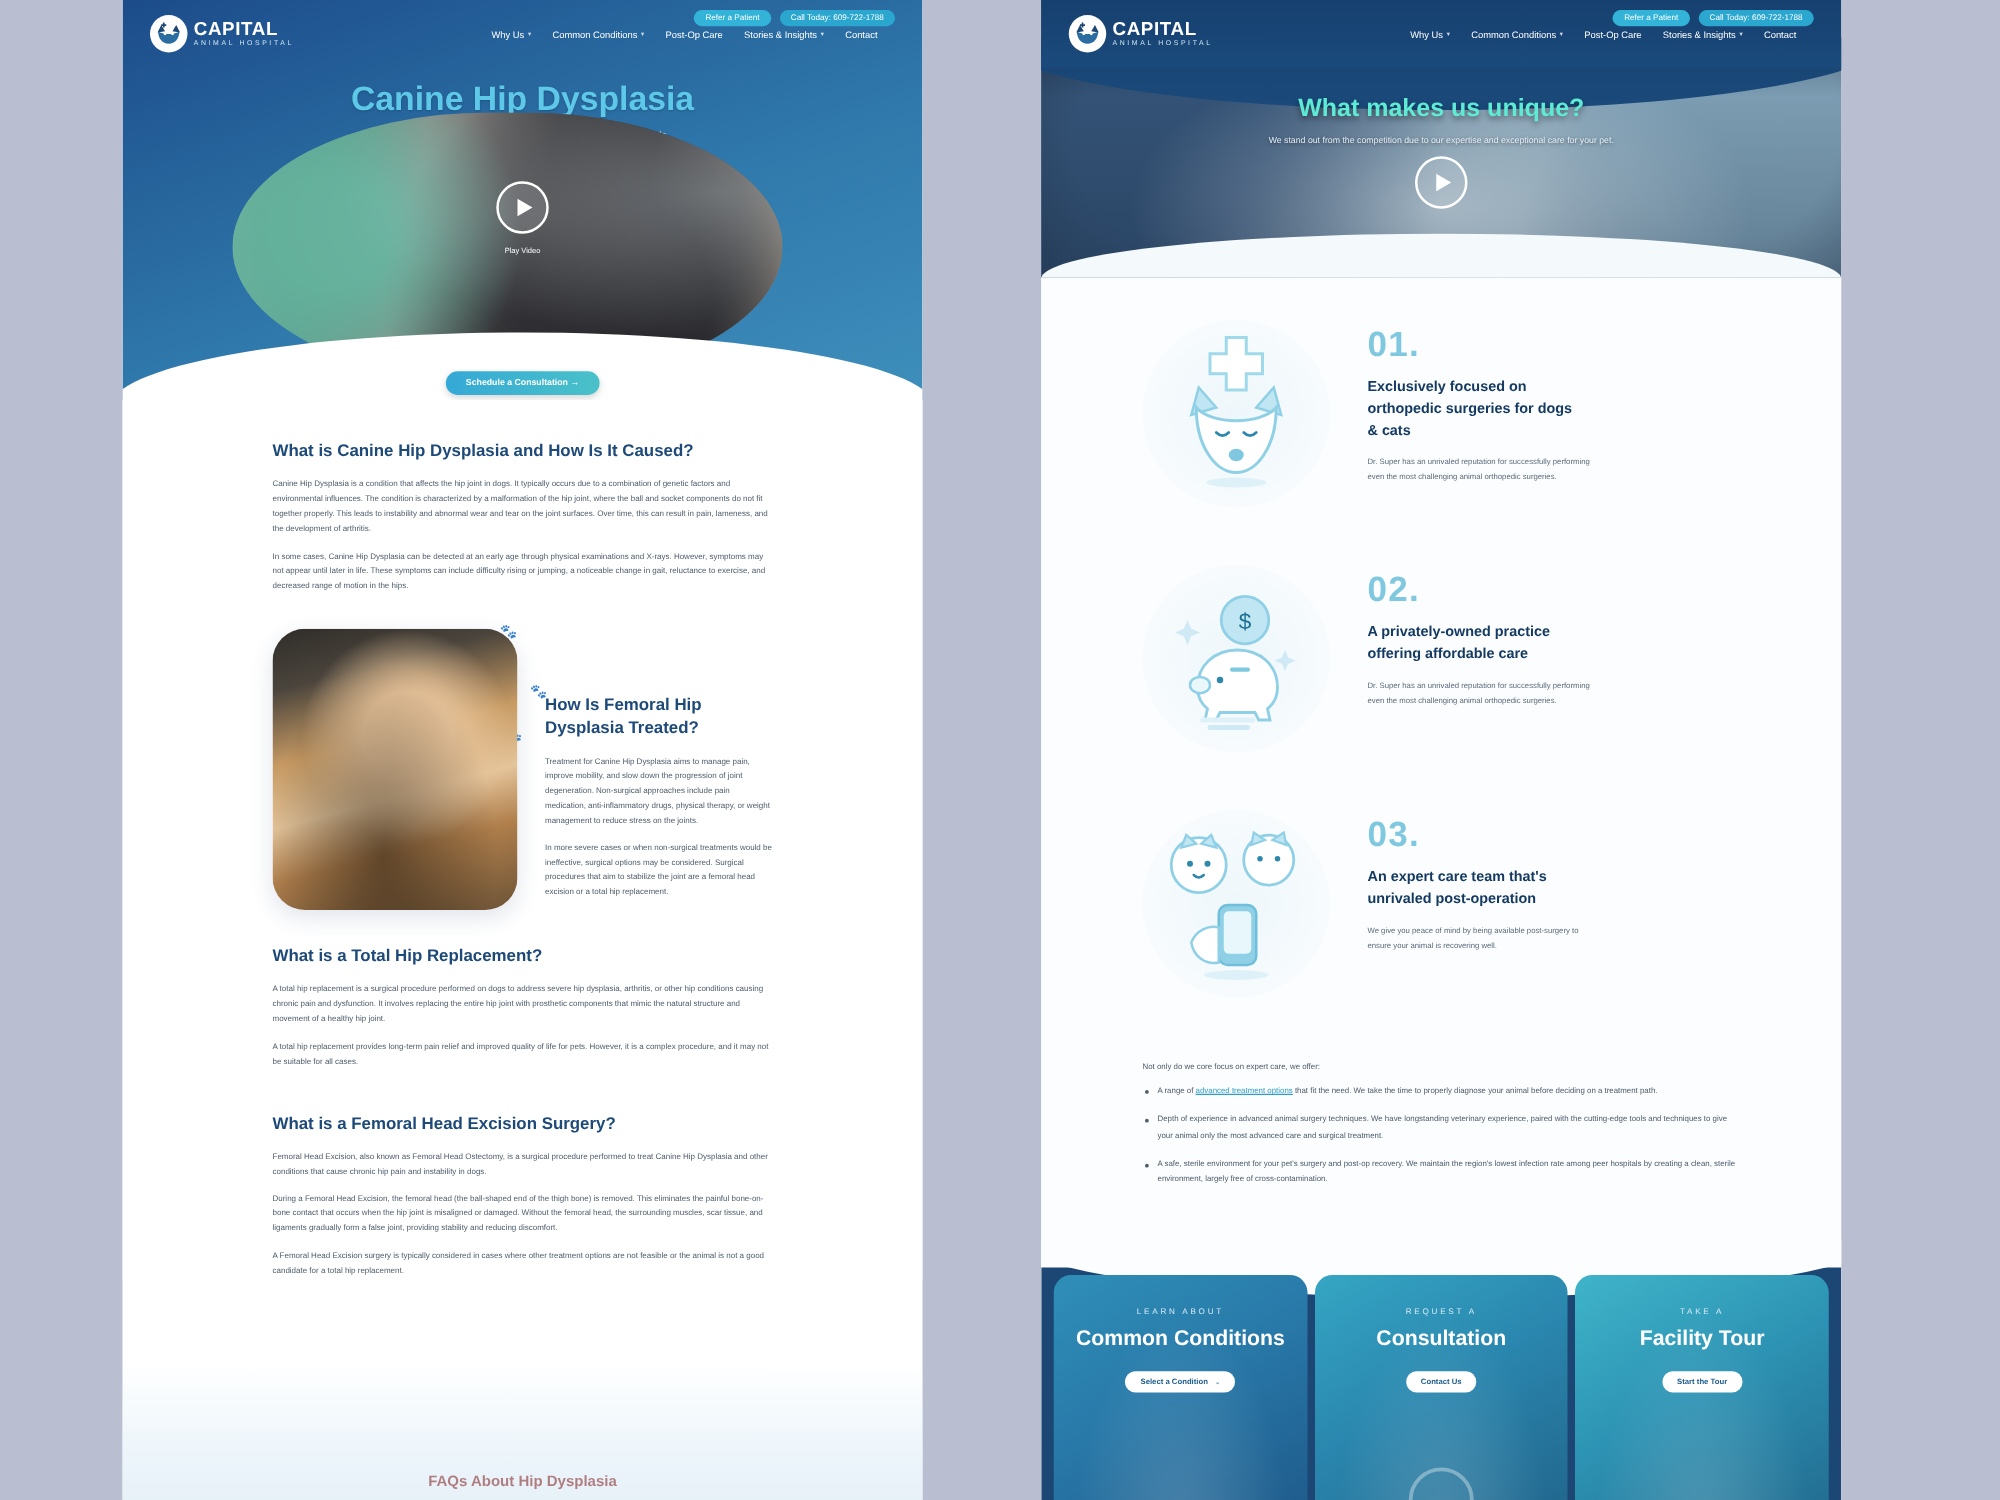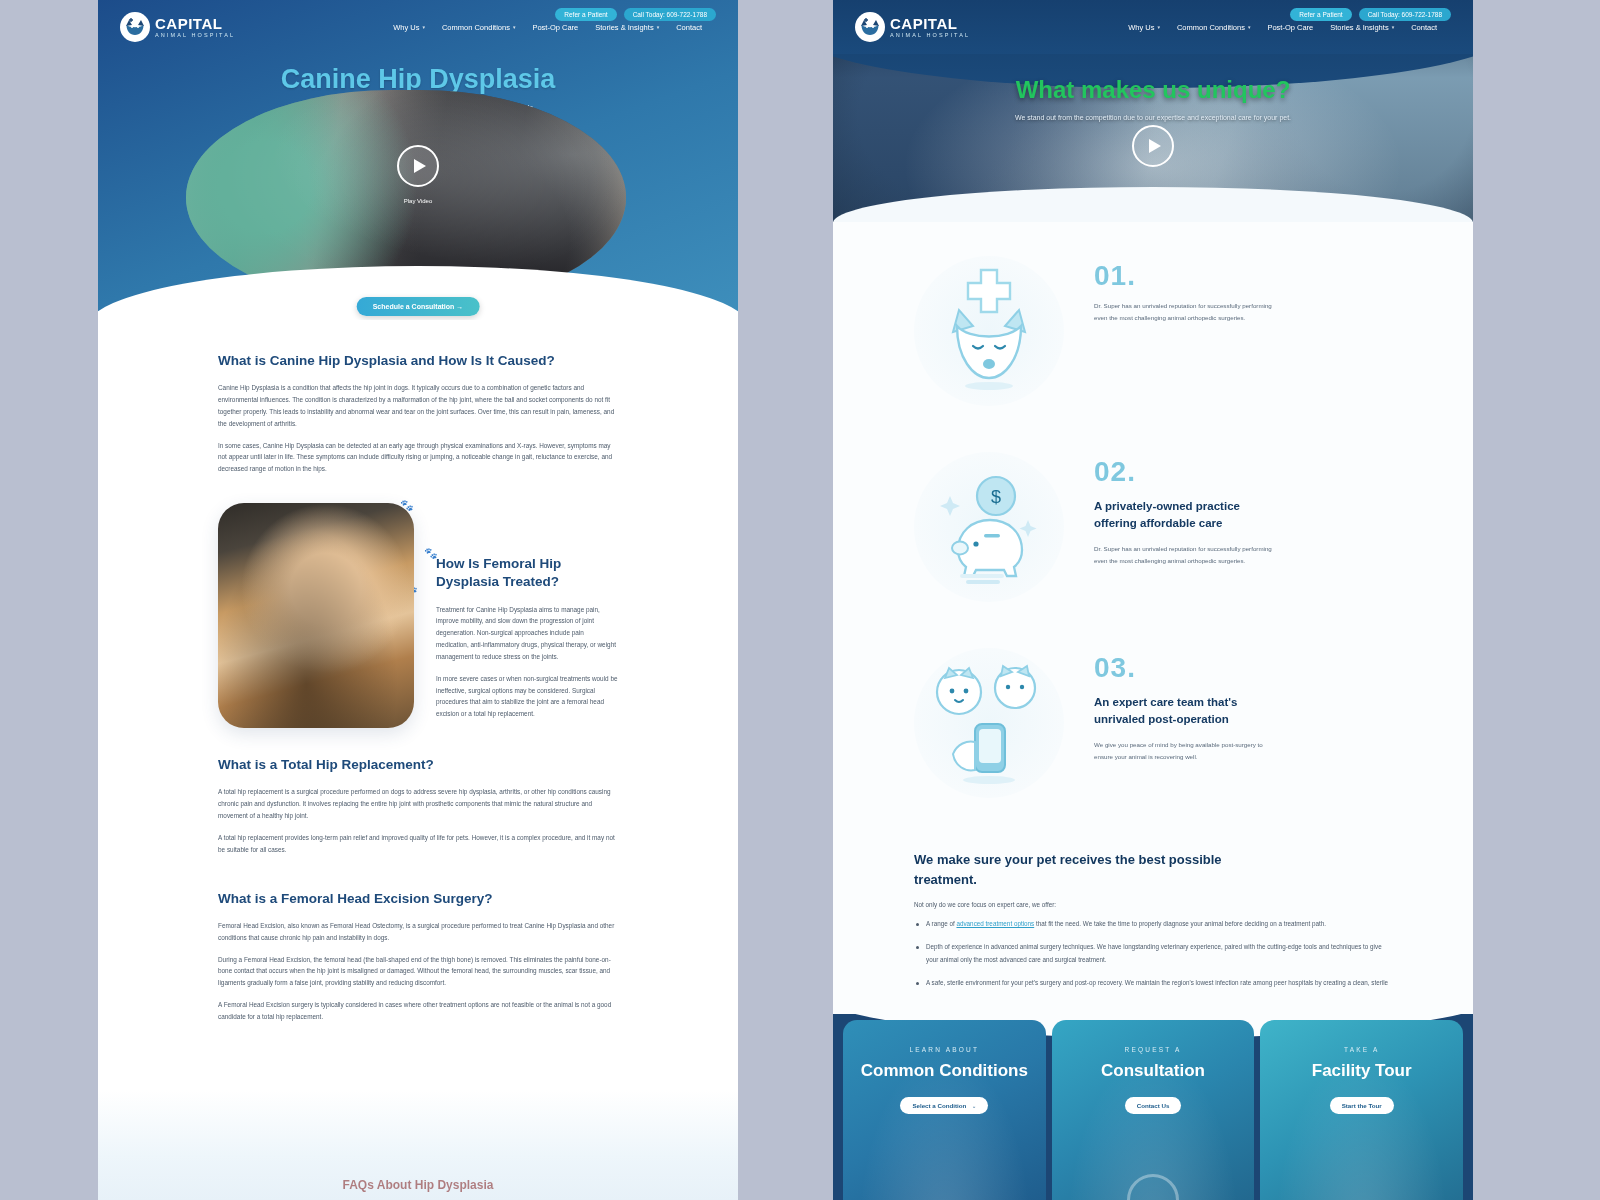--- a/index.html
+++ b/index.html
@@ -183,21 +183,21 @@
   .hero-right-arc {
     position: absolute; left: -40px; top: 30px; width: 720px; height: 58px;
     background: linear-gradient(180deg,#174371,#1b4a7b);
     border-radius: 0 0 50% 50% / 0 0 100% 100%;
     z-index: 20;
   }
   .hero-right-inner {
     position: absolute; left: 0; right: 0; top: 76px; z-index: 30; text-align: center;
   }
   .hr-title {
-    color: #22c55e; font-size: 24px; font-weight: bold;
+    color: #5eead4; font-size: 20px; font-weight: bold;
     text-shadow: 0 2px 5px rgba(0,0,0,.45);
   }
   .hr-sub {
     color: #e3eef7; font-size: 7px; margin-top: 10px;
     text-shadow: 0 1px 3px rgba(0,0,0,.5);
   }
   .hero-right-bottom {
     position: absolute; left: 0; right: 0; bottom: -1px; height: 36px;
     background: #f4f9fc;
     border-radius: 50% 50% 0 0 / 100% 100% 0 0;
@@ -492,20 +492,21 @@
               <path d="M96 66 L90 44 L76 60 Z" fill="#bfe6f2" stroke="#8fd0e6" stroke-width="2"></path>
               <path d="M28 60 C28 92, 44 112, 60 112 C76 112, 92 92, 92 60 C80 74, 40 74, 28 60 Z" fill="#ffffff" stroke="#8fd0e6" stroke-width="2.4"></path>
               <path d="M44 80 q5 5 10 0" stroke="#2d88ac" stroke-width="2.2" fill="none" stroke-linecap="round"></path>
               <path d="M66 80 q5 5 10 0" stroke="#2d88ac" stroke-width="2.2" fill="none" stroke-linecap="round"></path>
               <ellipse cx="60" cy="98" rx="6" ry="5" fill="#7fc8df"></ellipse>
               <ellipse cx="60" cy="120" rx="24" ry="4" fill="#dff1f8"></ellipse>
             </svg>
           </div>
           <div class="feat-text">
             <div class="feat-num">01.</div>
+            <div class="feat-head">Exclusively focused on orthopedic surgeries for dogs &amp; cats</div>
             <div class="feat-body">Dr. Super has an unrivaled reputation for successfully performing even the most challenging animal orthopedic surgeries.</div>
           </div>
         </div>
 
         <div class="feat">
           <div class="feat-ill">
             <svg width="130" height="130" viewBox="0 0 130 130">
               <circle cx="72" cy="34" r="19" fill="#bfe6f2" stroke="#8fd0e6" stroke-width="2.2"></circle>
               <text x="72" y="41" font-size="18" font-family="Liberation Sans" text-anchor="middle" fill="#1b6e92">$</text>
               <path d="M26 34 l3 7 l7 3 l-7 3 l-3 7 l-3 -7 l-7 -3 l7 -3 z" fill="#cfeaf5"></path>
@@ -545,21 +546,20 @@
           </div>
           <div class="feat-text">
             <div class="feat-num">03.</div>
             <div class="feat-head">An expert care team that's unrivaled post-operation</div>
             <div class="feat-body">We give you peace of mind by being available post-surgery to ensure your animal is recovering well.</div>
           </div>
         </div>
       </div>
 
       <div class="treat-wrap">
-        <h3 class="treat">We make sure your pet receives the best possible treatment.</h3>
         <p class="treat-lead">Not only do we core focus on expert care, we offer:</p>
         <ul class="treat-list">
           <li>
             <span>A range of </span><a class="lnk" href="#">advanced treatment options</a><span> that fit the need. We take the time to properly diagnose your animal before deciding on a treatment path.</span>
           </li>
           <li>
             <span>Depth of experience in advanced animal surgery techniques. We have longstanding veterinary experience, paired with the cutting-edge tools and techniques to give your animal only the most advanced care and surgical treatment.</span>
           </li>
           <li>
             <span>A safe, sterile environment for your pet's surgery and post-op recovery. We maintain the region's lowest infection rate among peer hospitals by creating a clean, sterile environment, largely free of cross-contamination.</span>

